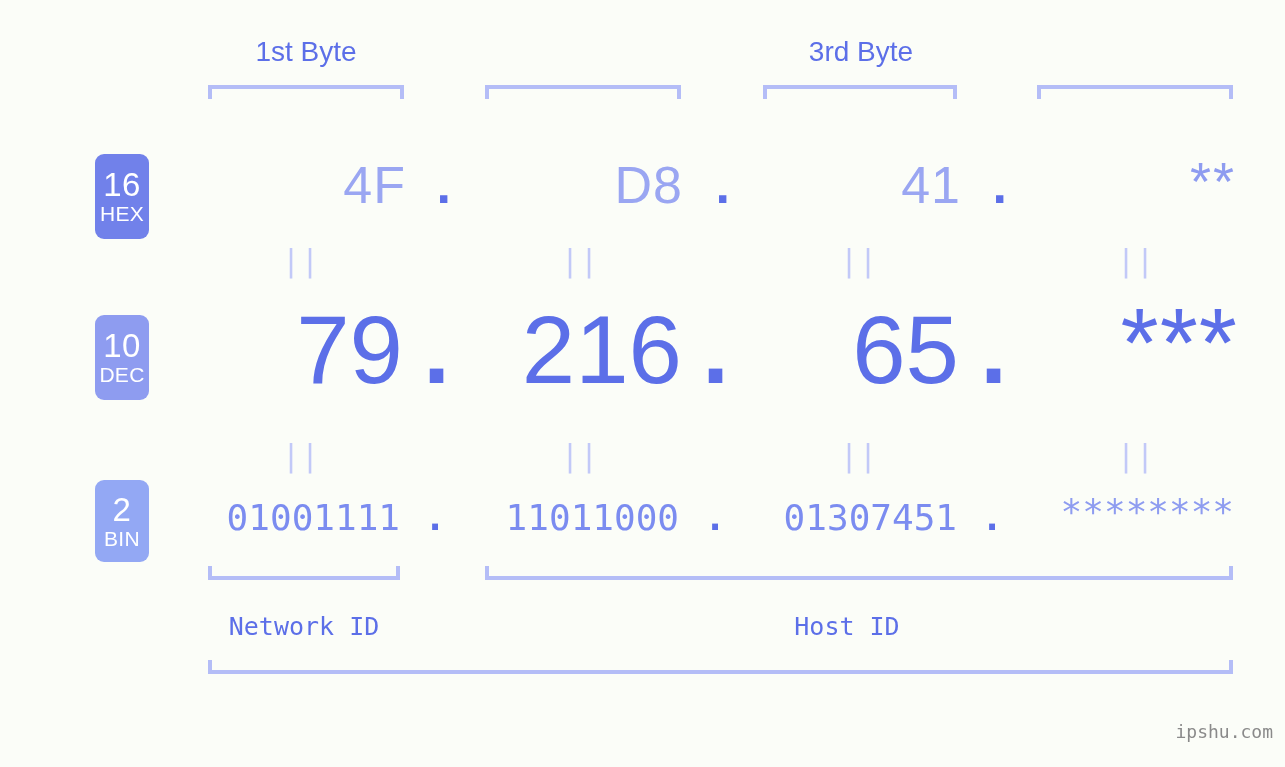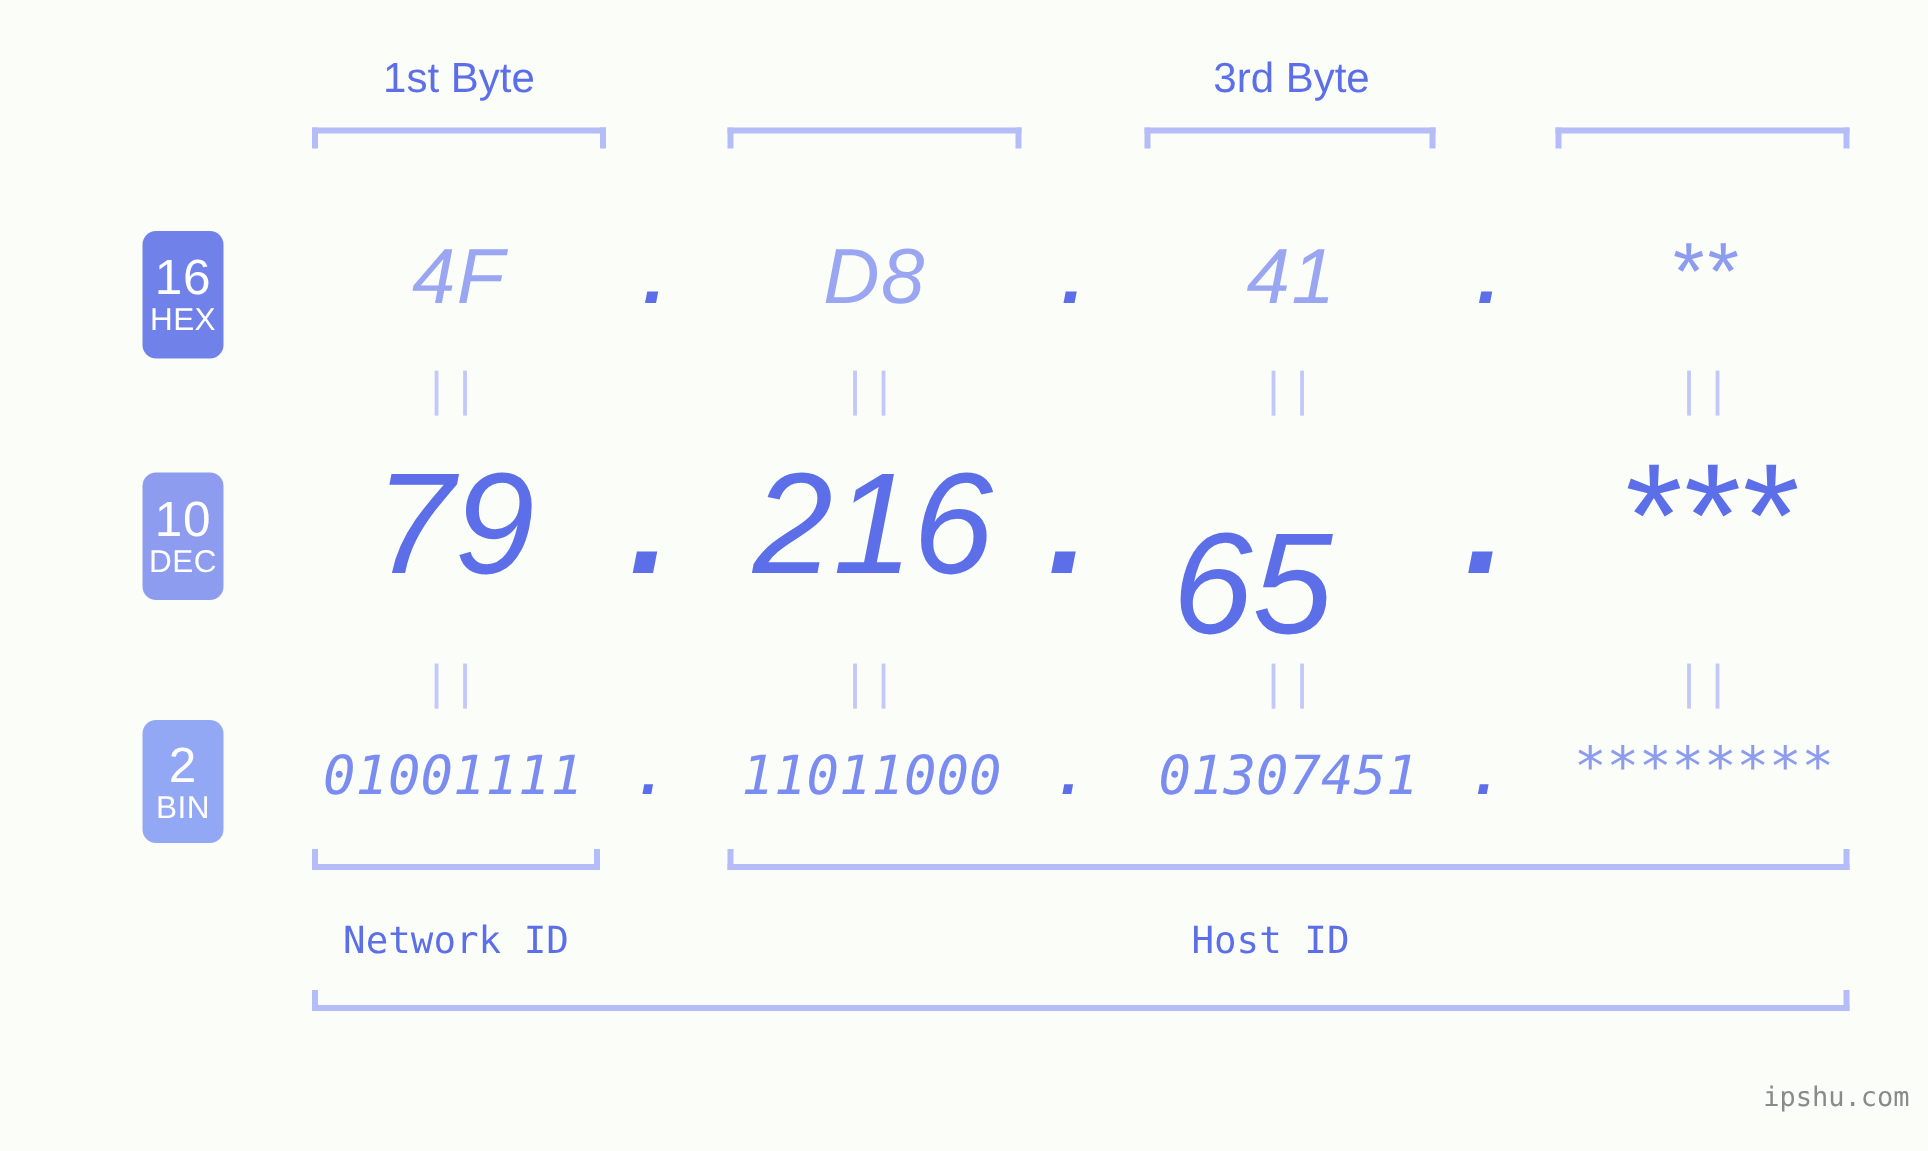--- a/index.html
+++ b/index.html
@@ -80,24 +80,23 @@
     font-weight: 400;
     letter-spacing: .3px;
   }
   #badge-hex { top: 154px; height: 85px; background: #7181ea; }
   #badge-dec { top: 315px; height: 85px; background: #8e9cf0; }
   #badge-bin { top: 480px; height: 82px; background: #93a8f4; }
 
   
   .val {
     position: absolute;
-    text-align: center;
+    text-align: right;
     white-space: nowrap;
     font-family: "Liberation Sans", sans-serif;
-    font-style: italic;
   }
 
   .hex-val {
     top: 150px;
     height: 70px;
     line-height: 70px;
     font-size: 52px;
     color: #9aa6f2;
     letter-spacing: 1px;
   }
@@ -260,21 +259,21 @@
 
   <div class="eq" style="left:281px;top:246px;">||</div>
   <div class="eq" style="left:560px;top:246px;">||</div>
   <div class="eq" style="left:839px;top:246px;">||</div>
   <div class="eq" style="left:1116px;top:246px;">||</div>
 
   <div class="val dec-val" style="left:203px;width:200px;">79</div>
   <div class="val dec-dot" style="left:416px;">.</div>
   <div class="val dec-val" style="left:482px;width:200px;">216</div>
   <div class="val dec-dot" style="left:695px;">.</div>
-  <div class="val dec-val" style="left:735px;width:200px;margin-top:40px;">65</div>
+  <div class="val dec-val" style="left:759px;width:200px;">65</div>
   <div class="val dec-dot" style="left:973px;">.</div>
   <div class="val dec-star" style="left:1038px;width:200px;">***</div>
 
   <div class="eq" style="left:281px;top:441px;">||</div>
   <div class="eq" style="left:560px;top:441px;">||</div>
   <div class="eq" style="left:839px;top:441px;">||</div>
   <div class="eq" style="left:1116px;top:441px;">||</div>
 
   <div class="val bin-val" style="left:204px;width:196px;">01001111</div>
   <div class="val bin-dot" style="left:420px;">.</div>

